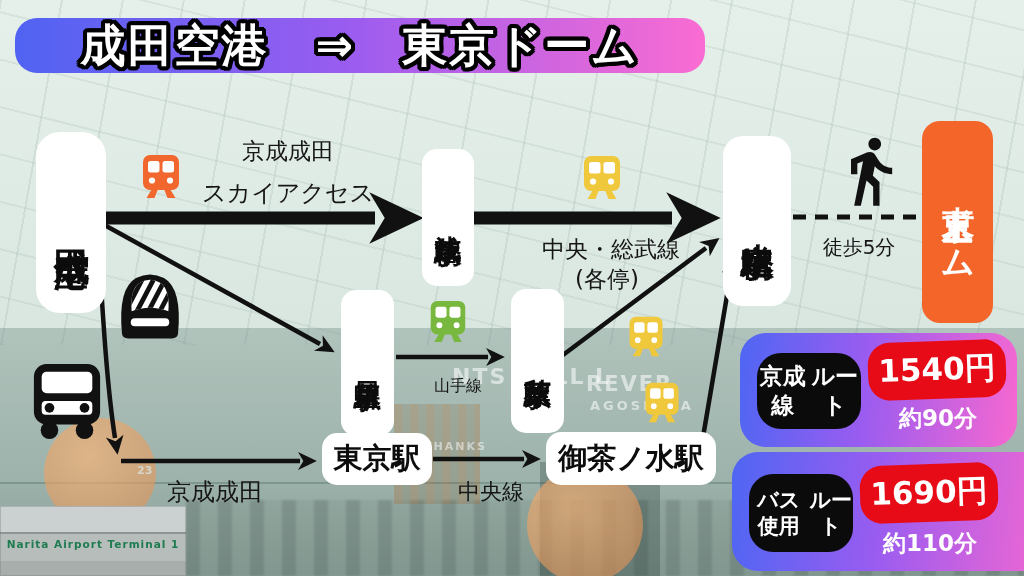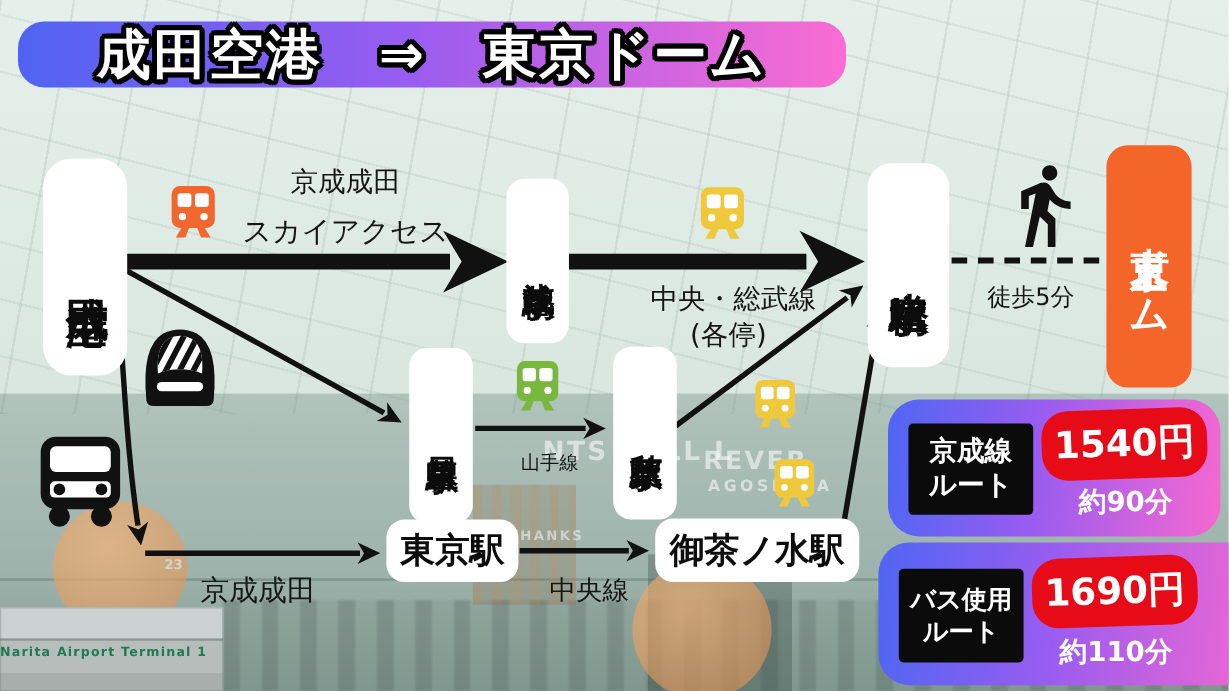--- a/index.html
+++ b/index.html
@@ -49,21 +49,21 @@
   .frag-4{left:424px;top:440px;font-size:11px;color:rgba(255,255,255,.5);}
   .frag-5{left:137px;top:464px;font-size:11px;color:rgba(215,225,220,.8);letter-spacing:0;}
   
   .narita-photo{
     position:absolute;left:0;top:506px;width:186px;height:70px;
     background:linear-gradient(180deg,#cbd1d0 0 40%,#b7bdbb 40% 78%,#a8aeac 78% 100%);
     box-shadow:0 0 0 1px rgba(120,130,127,.4) inset;
   }
   .narita-photo .roofline{position:absolute;left:0;top:26px;width:100%;height:2px;background:rgba(90,100,97,.55);}
   .narita-photo .caption{
-    position:absolute;left:0;top:32px;width:100%;text-align:left;
+    position:absolute;left:0;top:32px;width:100%;text-align:center;
     font-size:10.5px;font-weight:bold;color:#1e7c50;letter-spacing:1px;white-space:nowrap;
   }
   
   .title-banner{
     position:absolute;left:15px;top:18px;width:690px;height:55px;border-radius:22px;
     background:linear-gradient(90deg,#5063f2 0%,#9a5cf0 48%,#fa6cd2 100%);
     display:flex;align-items:center;justify-content:center;
   }
   .title-text{
     font-size:45px;font-weight:bold;color:#fff;letter-spacing:2px;white-space:nowrap;
@@ -111,23 +111,23 @@
   .ic-bus{left:30px;top:360px;}
   .ic-walker{left:832px;top:133px;}
   
   .fare-card{
     position:absolute;border-radius:26px;
     background:linear-gradient(95deg,#4f66f3 0%,#9a5cf0 45%,#f668d0 100%);
   }
   .fc-1{left:740px;top:333px;width:277px;height:114px;}
   .fc-2{left:732px;top:452px;width:328px;height:119px;}
   .fare-route{
-    position:absolute;left:17px;top:20px;width:104px;height:76px;border-radius:4px;
+    position:absolute;left:17px;top:20px;width:104px;height:76px;border-radius:24px;
     background:#0b0b0b;color:#fff;font-weight:bold;
-    display:flex;flex-direction:column;align-items:center;justify-content:center;line-height:1.25;text-align:center;
+    display:flex;flex-direction:row;align-items:center;justify-content:center;line-height:1.25;text-align:center;
   }
   .fc-1 .fare-route{font-size:23px;}
   .fc-2 .fare-route{font-size:21px;top:22px;height:78px;}
   .fare-badge{
     position:absolute;left:128px;top:8px;width:138px;height:58px;border-radius:22px;
     background:#e60b17;color:#fff;font-weight:bold;font-size:31px;
     display:flex;align-items:center;justify-content:center;transform:rotate(-2deg);
     white-space:nowrap;
   }
   .fc-2 .fare-badge{top:12px;}

